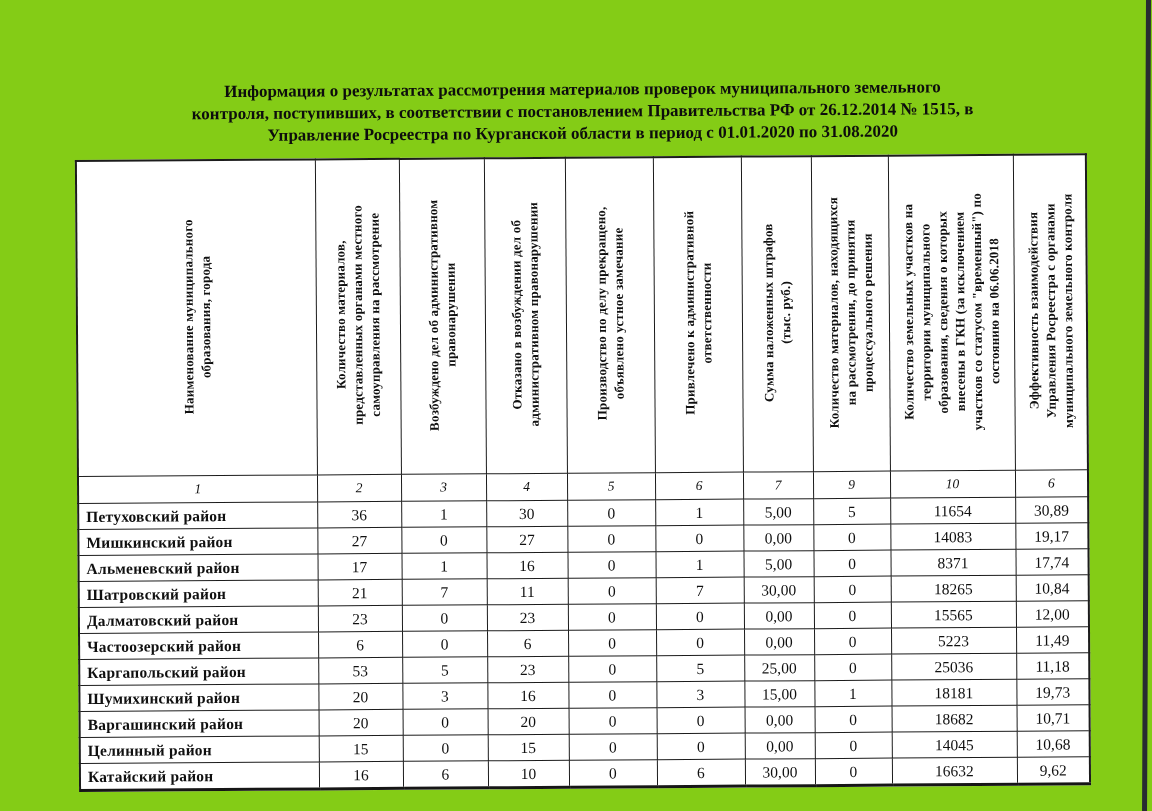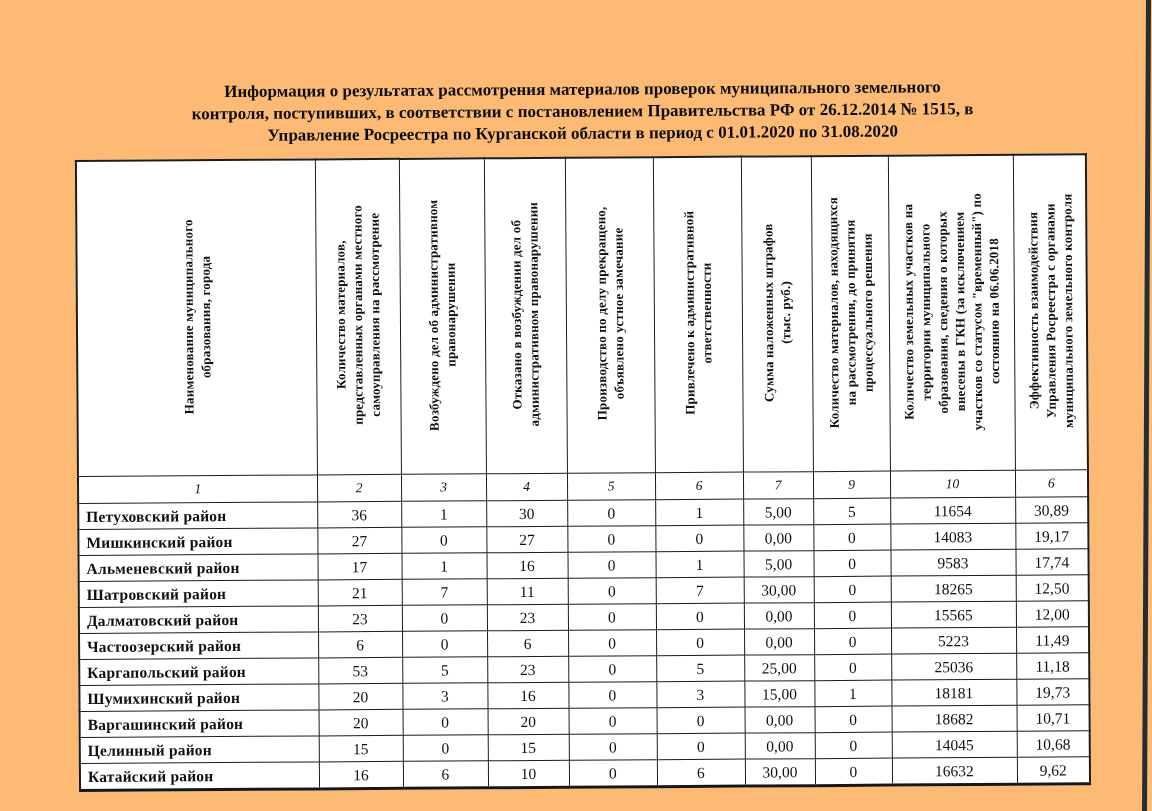--- a/index.html
+++ b/index.html
@@ -6,21 +6,21 @@
     margin: 0;
     padding: 0;
     background: #ffffff;
     font-family: "Liberation Serif", "DejaVu Serif", serif;
     color: #101010;
   }
   .page {
     position: relative;
     width: 1152px;
     height: 811px;
-    background: #fdba74;
+    background: #84cc16;
     overflow: hidden;
   }
   .scan-edge {
     position: absolute;
     top: -6px;
     left: 1144px;
     width: 5px;
     height: 830px;
     background: #272c31;
     transform: rotate(0.28deg);
@@ -202,34 +202,34 @@
           </tr>
           <tr class="data-row">
             <td class="name-cell">Альменевский район</td>
             <td>17</td>
             <td>1</td>
             <td>16</td>
             <td>0</td>
             <td>1</td>
             <td>5,00</td>
             <td>0</td>
-            <td>9583</td>
+            <td>8371</td>
             <td>17,74</td>
           </tr>
           <tr class="data-row">
             <td class="name-cell">Шатровский район</td>
             <td>21</td>
             <td>7</td>
             <td>11</td>
             <td>0</td>
             <td>7</td>
             <td>30,00</td>
             <td>0</td>
             <td>18265</td>
-            <td>12,50</td>
+            <td>10,84</td>
           </tr>
           <tr class="data-row">
             <td class="name-cell">Далматовский район</td>
             <td>23</td>
             <td>0</td>
             <td>23</td>
             <td>0</td>
             <td>0</td>
             <td>0,00</td>
             <td>0</td>

